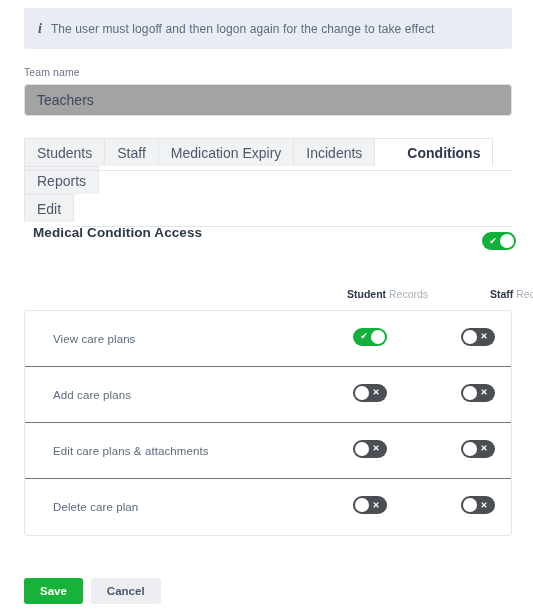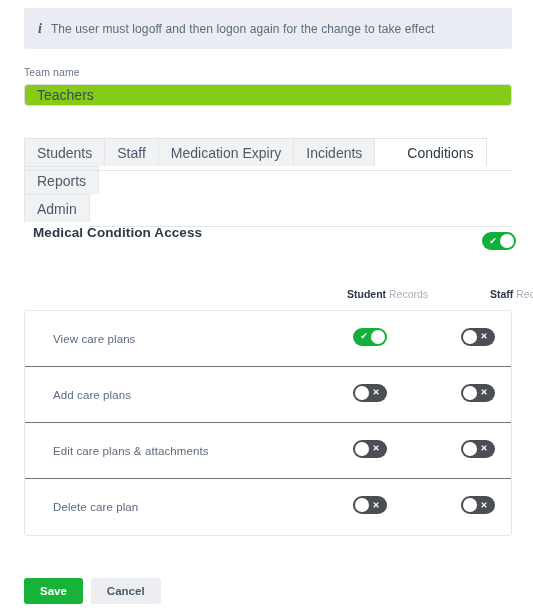--- a/index.html
+++ b/index.html
@@ -25,22 +25,22 @@
     margin-right: 9px; line-height: 1;
   }
   .alert-text { font-size: 12px; color: #5a6b7d; letter-spacing: .1px; }
 
   
   .field-label {
     position: absolute; left: 24px; top: 66px;
     font-size: 10.5px; color: #6b7787; letter-spacing: .1px;
   }
   .text-input {
-    position: absolute; left: 24px; top: 84px; width: 488px; height: 22px;
-    border: 1px solid #d9dde3; border-radius: 4px; background: #84cc16;
+    position: absolute; left: 24px; top: 84px; width: 488px; height: 32px;
+    border: 1px solid #d9dde3; border-radius: 4px; background: #a3a3a3;
     font-family: "Liberation Sans", sans-serif;
     font-size: 14px; color: #3d4a5c; padding: 0 12px;
     outline: none;
   }
 
   
   .tabs {
     position: absolute; left: 24px; top: 138px; width: 488px;
     display: flex; flex-wrap: wrap;
   }
@@ -48,21 +48,21 @@
     height: 28px; display: flex; align-items: center; padding: 0 12px;
     font-size: 14px; color: #4b5a6b;
     background: #f1f2f4;
     border: 1px solid #e2e5e9;
     border-bottom: none;
     margin-right: -1px;
     position: relative;
     white-space: nowrap;
   }
   .tab.active {
-    background: #ffffff; color: #2d3949; font-weight: normal;
+    background: #ffffff; color: #2d3949; font-weight: bold;
     z-index: 3;
     padding-left: 32px;
   }
   .tabs-underline {
     position: absolute; left: 24px; top: 170px; width: 488px; height: 1px;
     background: #e2e5e9;
   }
   .tab-row2 { width: 100%; display: flex; position: relative; z-index: 4; }
   .tab-row2-filler {
     flex: 1; height: 33px; background: #ffffff;
@@ -159,21 +159,21 @@
   <input class="text-input" type="text" value="Teachers" style="">
 
   <div class="tabs" id="tab-bar">
       <div class="tab">Students</div>
       <div class="tab">Staff</div>
       <div class="tab">Medication Expiry</div>
       <div class="tab">Incidents</div>
       <div class="tab active">Conditions</div>
       <div class="tab">Reports</div>
       <div class="tab-row2">
-        <div class="tab">Admin</div>
+        <div class="tab">Edit</div>
         <div class="tab-row2-filler"></div>
       </div>
     </div>
   <div class="tabs-underline"></div>
 
   <div class="section">
     <div class="section-title">Medical Condition Access</div>
   </div>
   <div class="master-toggle" id="master-toggle"><span class="toggle on"><span class="glyph">✔</span><span class="knob"></span></span></div>
 

